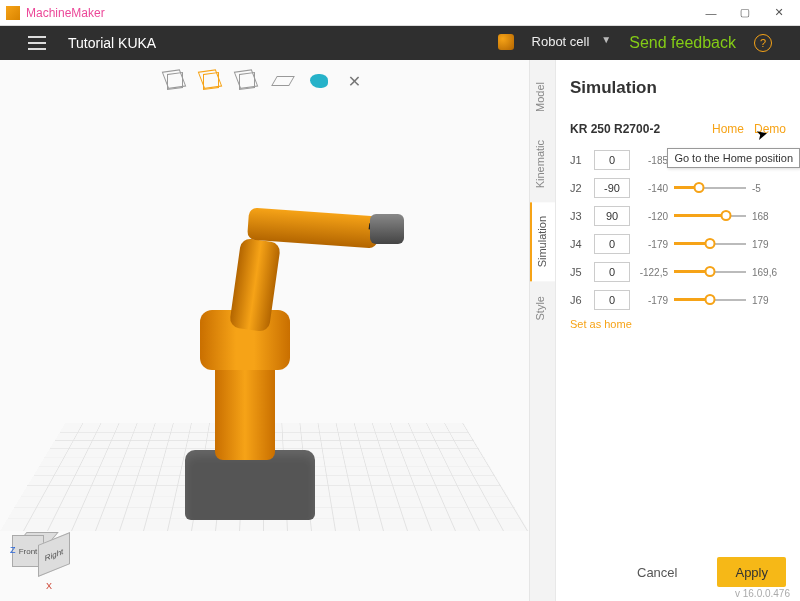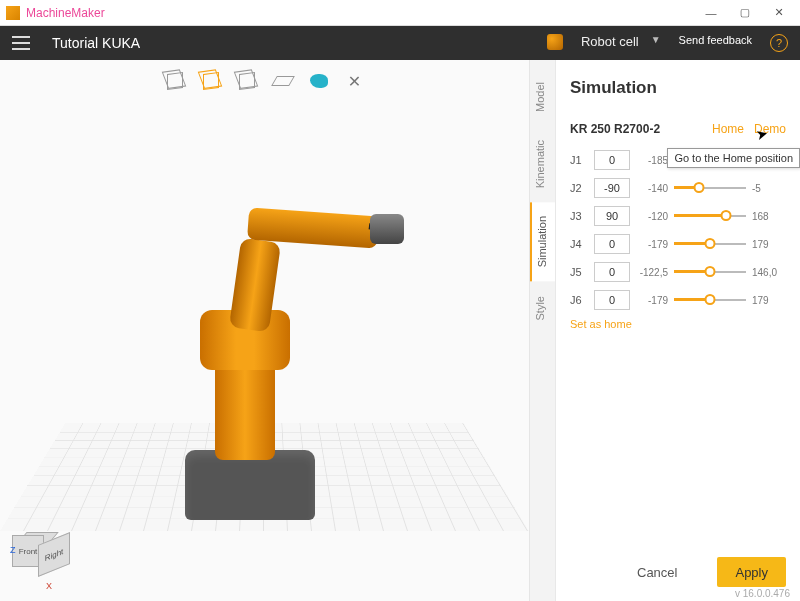--- a/index.html
+++ b/index.html
@@ -1,29 +1,29 @@
 <!DOCTYPE html>
 <html><head>
 <meta charset="utf-8">
 <style>
 html,body{margin:0;padding:0;width:800px;height:601px;overflow:hidden;font-family:"Segoe UI",Arial,sans-serif;font-size:12px;color:#333;background:#f0f0f0}
 *{box-sizing:border-box}
 .titlebar{height:26px;background:#fff;display:flex;align-items:center;padding:0 4px 0 6px;border-bottom:1px solid #ddd}
 .titlebar .logo{width:14px;height:14px;background:linear-gradient(135deg,#f6a317,#d98400);margin-right:6px}
 .titlebar .title{flex:1;font-size:12px;color:#ec4899}
 .titlebar .winbtn{width:34px;height:26px;display:flex;align-items:center;justify-content:center;color:#555;font-size:11px}
-.menubar{height:34px;background:#2f2f2f;display:flex;align-items:center;color:#ddd;padding:0 12px}
+.menubar{height:34px;background:#2f2f2f;display:flex;align-items:center;color:#ddd;padding:0 28px}
 .menubar .hamburger{width:18px;height:14px;margin-right:22px;display:flex;flex-direction:column;justify-content:space-between}
 .menubar .hamburger span{display:block;height:2px;background:#ddd}
 .menubar .doc-title{font-size:14px;color:#fff;flex:1}
 .menubar .right{display:flex;align-items:flex-start;gap:18px}
 .menubar .robot-icon{width:16px;height:16px;background:radial-gradient(circle at 30% 30%,#f6a317,#b36500);border-radius:3px}
 .menubar .robot-label{color:#eee;font-size:13px}
 .menubar .chev{color:#bbb;font-size:10px;margin-left:-6px}
-.menubar .feedback{color:#ffffff;font-size:11px}
+.menubar .feedback{color:#84cc16;font-size:16px}
 .menubar .help{width:18px;height:18px;border:1.5px solid #f6a317;border-radius:50%;color:#f6a317;display:flex;align-items:center;justify-content:center;font-size:11px}
 .content{display:flex;height:calc(601px - 26px - 34px);background:#fafafa}
 .viewport{position:relative;flex:1;overflow:hidden}
 .toolbar3d{position:absolute;top:10px;left:50%;transform:translateX(-50%);display:flex;gap:14px;align-items:center}
 .tbtn{width:22px;height:22px;display:flex;align-items:center;justify-content:center;color:#999}
 .tbtn.active{color:#f6a317}
 .cube{width:16px;height:16px;border:1.5px solid currentColor;transform:skewY(-8deg);position:relative}
 .cube:before{content:"";position:absolute;left:-3px;top:-4px;width:16px;height:16px;border:1.5px solid currentColor;transform:skewY(0deg) skewX(20deg)}
 .plane{width:18px;height:10px;border:1.5px solid currentColor;transform:skewX(-30deg)}
 .blob{width:18px;height:14px;background:#26b2c9;border-radius:50% 50% 40% 60%}
@@ -206,21 +206,21 @@
         </div>
         <div class="joint">
           <div class="jlabel">J5</div>
           <input class="jinput" value="0" style="">
           <div class="jmin">-122,5</div>
           <div class="slider-wrap">
             <div class="track"></div>
             <div class="track orange" style="left:0;right:50%"></div>
             <div class="thumb" style="left:50%"></div>
           </div>
-          <div class="jmax">146,0</div>
+          <div class="jmax">169,6</div>
         </div>
         <div class="joint">
           <div class="jlabel">J6</div>
           <input class="jinput" value="0" style="">
           <div class="jmin">-179</div>
           <div class="slider-wrap">
             <div class="track"></div>
             <div class="track orange" style="left:0;right:50%"></div>
             <div class="thumb" style="left:50%"></div>
           </div>

